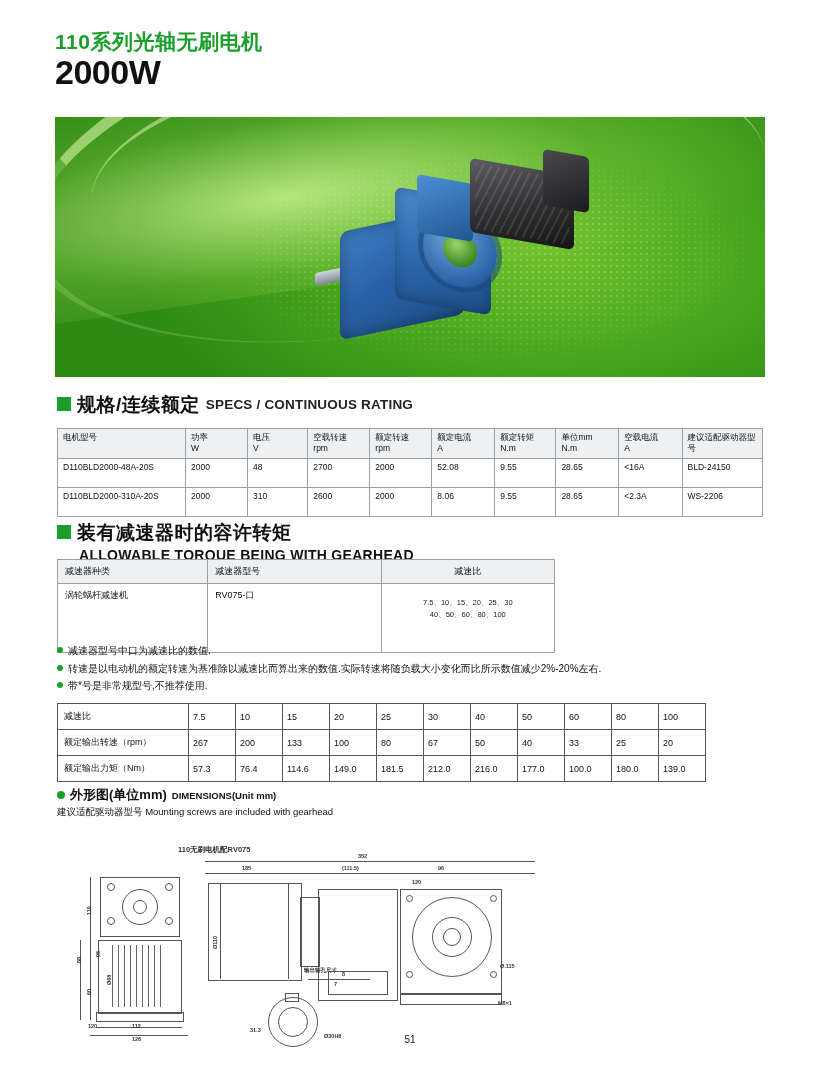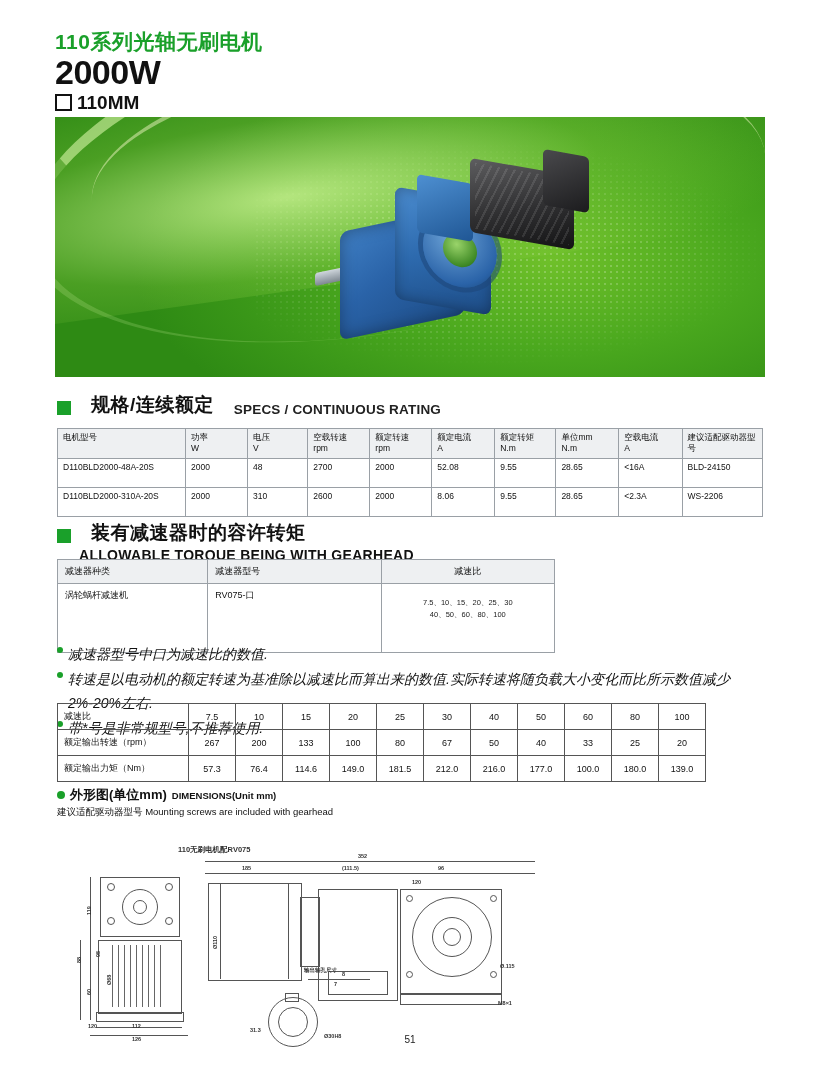--- a/index.html
+++ b/index.html
@@ -113,21 +113,21 @@
     background:linear-gradient(150deg,#4e90d2,#1f5694);
     transform:skewY(10deg);
   }
   .shaft{
     left:30px;top:112px;width:40px;height:13px;border-radius:3px;
     background:linear-gradient(180deg,#cfd6dc,#7d8790);
     transform:skewY(-12deg);
   }
 
   
-  .sec{display:flex;align-items:flex-end;gap:20px;}
+  .sec{display:flex;align-items:center;gap:6px;}
   .marker{width:14px;height:14px;background:#1aa02a;display:inline-block;margin-bottom:3px;}
   .sec-cn{font-size:19px;font-weight:bold;color:#111;letter-spacing:0.5px;}
   .sec-en{font-size:13.5px;color:#222;font-weight:600;letter-spacing:.2px;margin-bottom:1px;}
 
   #specs-heading{position:absolute;left:57px;top:392px;}
   #torque-heading{position:absolute;left:57px;top:520px;}
   .sec-en-block{font-size:14px;font-weight:bold;letter-spacing:.3px;color:#111;margin-left:22px;margin-top:1px;}
 
   
   table{border-collapse:collapse;}
@@ -142,27 +142,27 @@
   .tbl2{position:absolute;left:57px;top:559px;width:498px;font-size:9px;}
   .tbl2 th,.tbl2 td{border:1px solid #9aa0a6;padding:5px 7px;text-align:left;vertical-align:top;}
   .tbl2 th{background:#eef0f2;font-weight:normal;}
   .tbl2 .cell-type{width:128px;}
   .tbl2 .cell-model{width:150px;}
   .tbl2 .cell-ratio{width:150px;text-align:center;}
   .tbl2 td.tall{height:58px;}
   .ratios{font-size:7.5px;line-height:1.6;color:#222;text-align:center;padding-top:8px;}
 
   
-  .notes{position:absolute;left:57px;top:642px;width:700px;font-size:14px;line-height:1.75;color:#111;font-style:italic;}
+  .notes{position:absolute;left:57px;top:642px;width:700px;font-size:10px;line-height:1.75;color:#111;}
   .note{display:flex;align-items:flex-start;gap:5px;}
   .dot{display:inline-block;width:6px;height:6px;border-radius:50%;background:#1aa02a;margin-top:5px;flex:0 0 auto;}
 
   
   .tbl3{position:absolute;left:57px;top:703px;font-size:9px;}
-  .tbl3 td,.tbl3 th{border:1px solid #555;padding:4px 4px;text-align:center;height:17px;font-weight:normal;}
+  .tbl3 td,.tbl3 th{border:1px solid #555;padding:4px 4px;height:17px;font-weight:normal;}
   .tbl3 .lbl{text-align:left;width:120px;padding-left:6px;}
   .tbl3 .v{width:38px;}
 
   
   .dimh{position:absolute;left:57px;top:786px;display:flex;align-items:center;gap:5px;}
   .dimh .bdot{width:8px;height:8px;border-radius:50%;background:#1aa02a;display:inline-block;}
   .dim-cn{font-size:13px;font-weight:bold;color:#111;}
   .dim-en{font-size:9.5px;font-weight:bold;color:#111;}
   .dim-sub{position:absolute;left:57px;top:806px;font-size:9.5px;color:#111;}
 
@@ -181,24 +181,20 @@
   .pagenum{position:absolute;left:0;right:0;top:1034px;text-align:center;font-size:10px;color:#222;}
 </style>
 </head>
 <body>
 
 <div class="page">
 
   <div class="header">
     <div class="h-title">110系列光轴无刷电机</div>
     <div class="h-power">2000W</div>
-    <div class="h-size">
-      <span class="sq"></span>
-      <span>110MM</span>
-    </div>
   </div>
 
   <div class="hero">
     <div class="hero-dots"></div>
     <div class="hero-glow"></div>
     <div class="hero-arc"></div>
     <div class="hero-arc2"></div>
     <div class="motor">
       <div class="mo shaft"></div>
       <div class="mo gearbox"></div>

